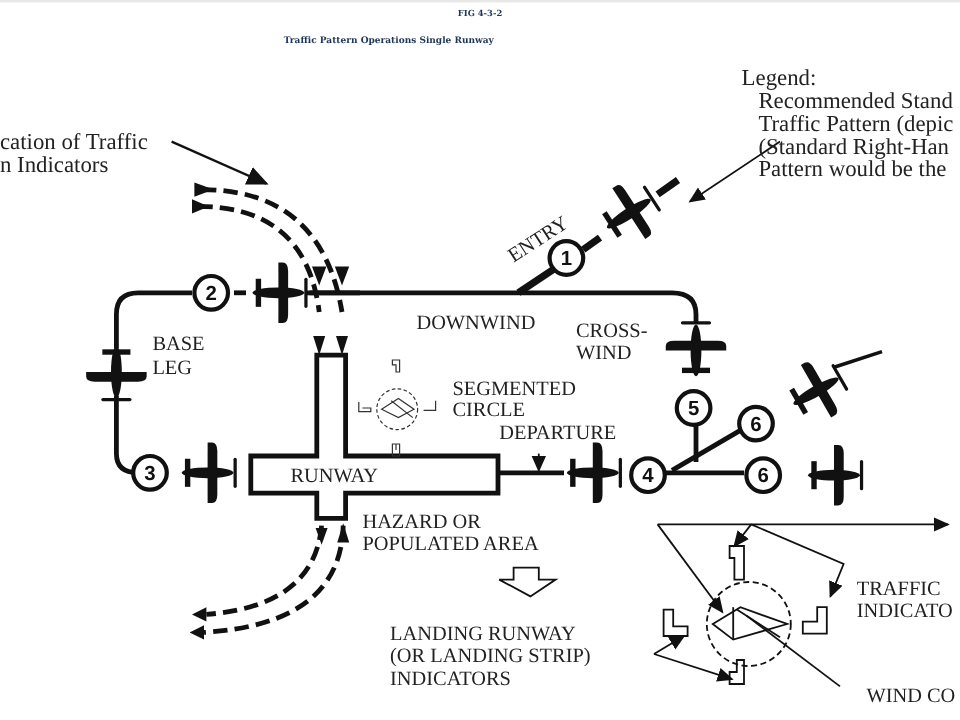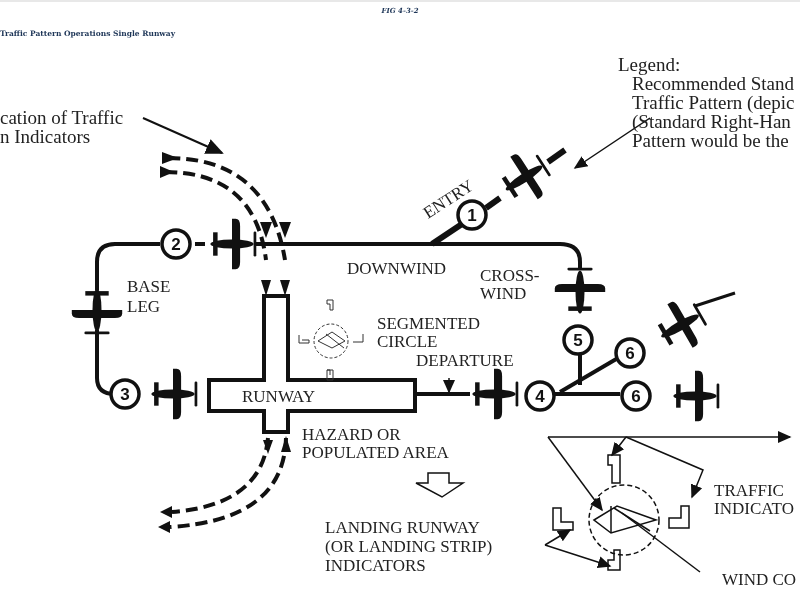--- a/index.html
+++ b/index.html
@@ -1,20 +1,20 @@
 <!DOCTYPE html>
 <html><head>
   <meta charset="utf-8">
   <style>
     html, body { margin: 0; padding: 0; background: #ffffff; }
     body { width: 800px; height: 600px; overflow: hidden; position: relative; }
     .topbar { position: absolute; left: 0; top: 0; width: 800px; height: 2px; background: #e8e8e8; }
     .fig-num { position: absolute; left: 0; width: 800px; top: 6px; text-align: center;
-      font-family: "DejaVu Serif", serif; font-style: italic; font-weight: bold; font-size: 7px; color: #1d3557; }
-    .fig-title { position: absolute; left: 0; width: 648px; top: 29px; 
+      font-family: "DejaVu Serif", serif; font-weight: bold; font-size: 7px; color: #1d3557; }
+    .fig-title { position: absolute; left: 0; width: 648px; top: 29px; text-align: center;
       font-family: "DejaVu Serif", serif; font-weight: bold; font-size: 7.5px; color: #1d3557; }
     svg#diagram { position: absolute; left: 0; top: 0; }
     svg text { font-family: "Liberation Serif", serif; fill: #222; }
     .lbl { font-size: 17px; }
     .legend { font-size: 19px; }
     .num { font-family: "Liberation Sans", sans-serif; font-weight: bold; font-size: 17px; fill: #111; }
   </style>
 </head>
 <body>
 

